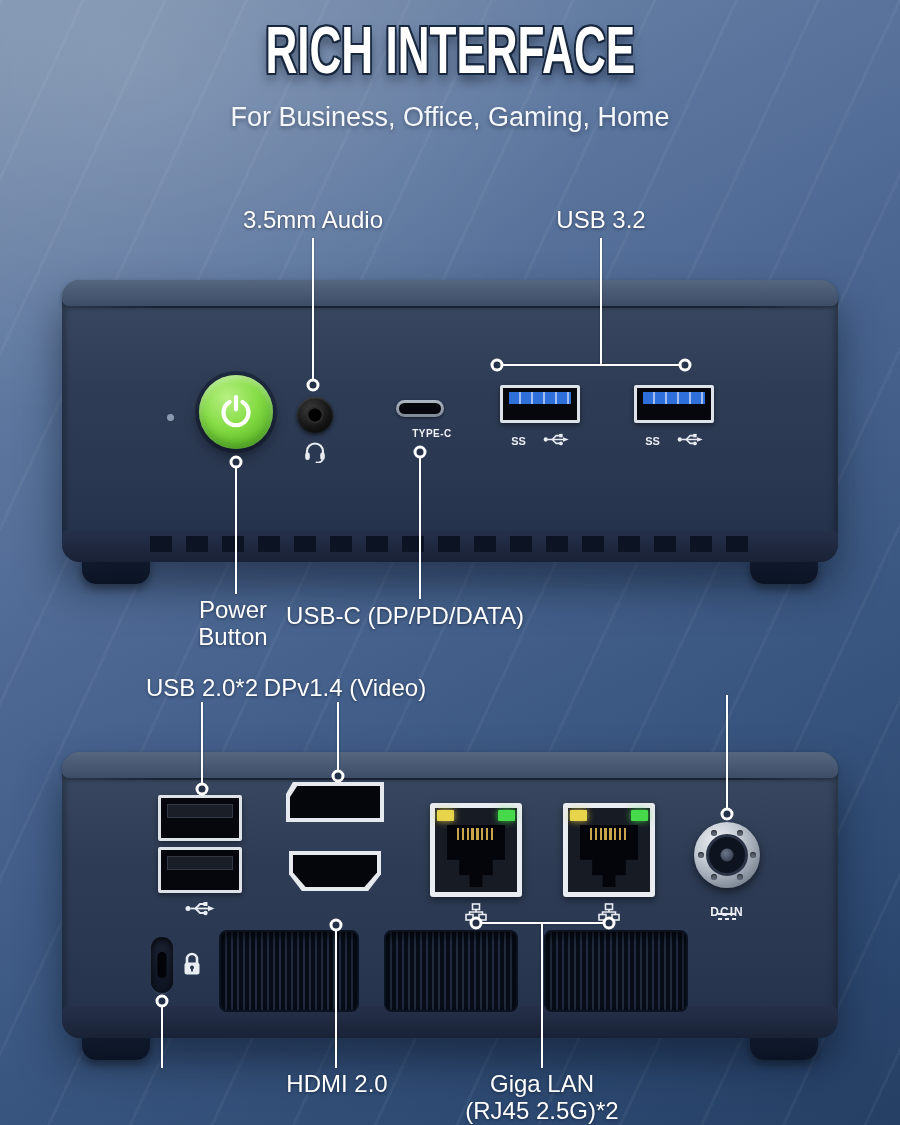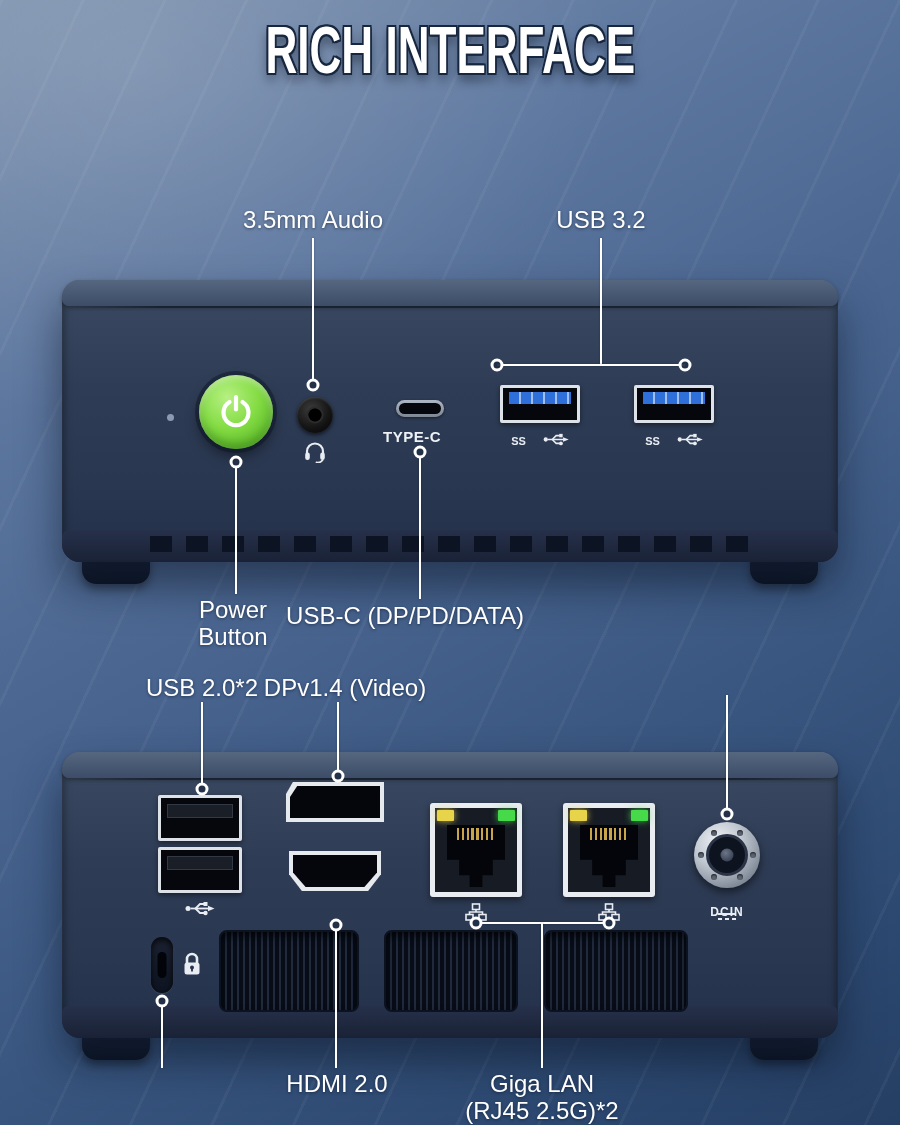--- a/index.html
+++ b/index.html
@@ -118,20 +118,21 @@
     box-shadow:inset 0 4px 9px rgba(0,0,0,.65); }
 </style>
 </head>
 <body>
 
 <div class="canvas">
 
   <div class="title-wrap">
     <span class="title-text">RICH INTERFACE</span>
   </div>
+  <div class="subtitle">For Business, Office, Gaming, Home</div>
 
   <div class="label" style="left:313px; top:206px;">3.5mm Audio</div>
   <div class="label" style="left:601px; top:206px;">USB 3.2</div>
 
   <div class="cline v" style="left:312px; top:238px; height:142px;"></div>
   <div class="marker" style="left:313px; top:385px;"></div>
 
   <div class="cline v" style="left:600px; top:238px; height:127px;"></div>
   <div class="cline h" style="left:497px; top:364px; width:188px;"></div>
   <div class="marker" style="left:497px; top:365px;"></div>
@@ -162,21 +163,21 @@
       <path d="M4 14 V11.5 a8 8 0 0 1 16 0 V14" fill="none" stroke="#e9edf3" stroke-width="2.2"></path>
       <rect x="2.2" y="12.5" width="4.6" height="7.5" rx="2.2" fill="#e9edf3"></rect>
       <rect x="17.2" y="12.5" width="4.6" height="7.5" rx="2.2" fill="#e9edf3"></rect>
       <path d="M19.5 20.2 a6 6 0 0 1 -6 2.2" fill="none" stroke="#e9edf3" stroke-width="1.8" stroke-linecap="round"></path>
     </svg>
   </div>
 
   <div class="typec">
     <div class="typec-slot"></div>
   </div>
-  <div class="port-text" style="left:412px; top:428px; font-size:15px;">TYPE-C</div>
+  <div class="port-text" style="left:432px; top:428px; font-size:10px;">TYPE-C</div>
 
   <div class="usb-a" style="left:500px; top:385px;">
     <div class="tongue tongue-blue"></div>
   </div>
   <div class="usb-a" style="left:634px; top:385px;">
     <div class="tongue tongue-blue"></div>
   </div>
 
   <div class="icon-abs" style="left:540px; top:432px;">
     <span class="ss-text">SS</span>

